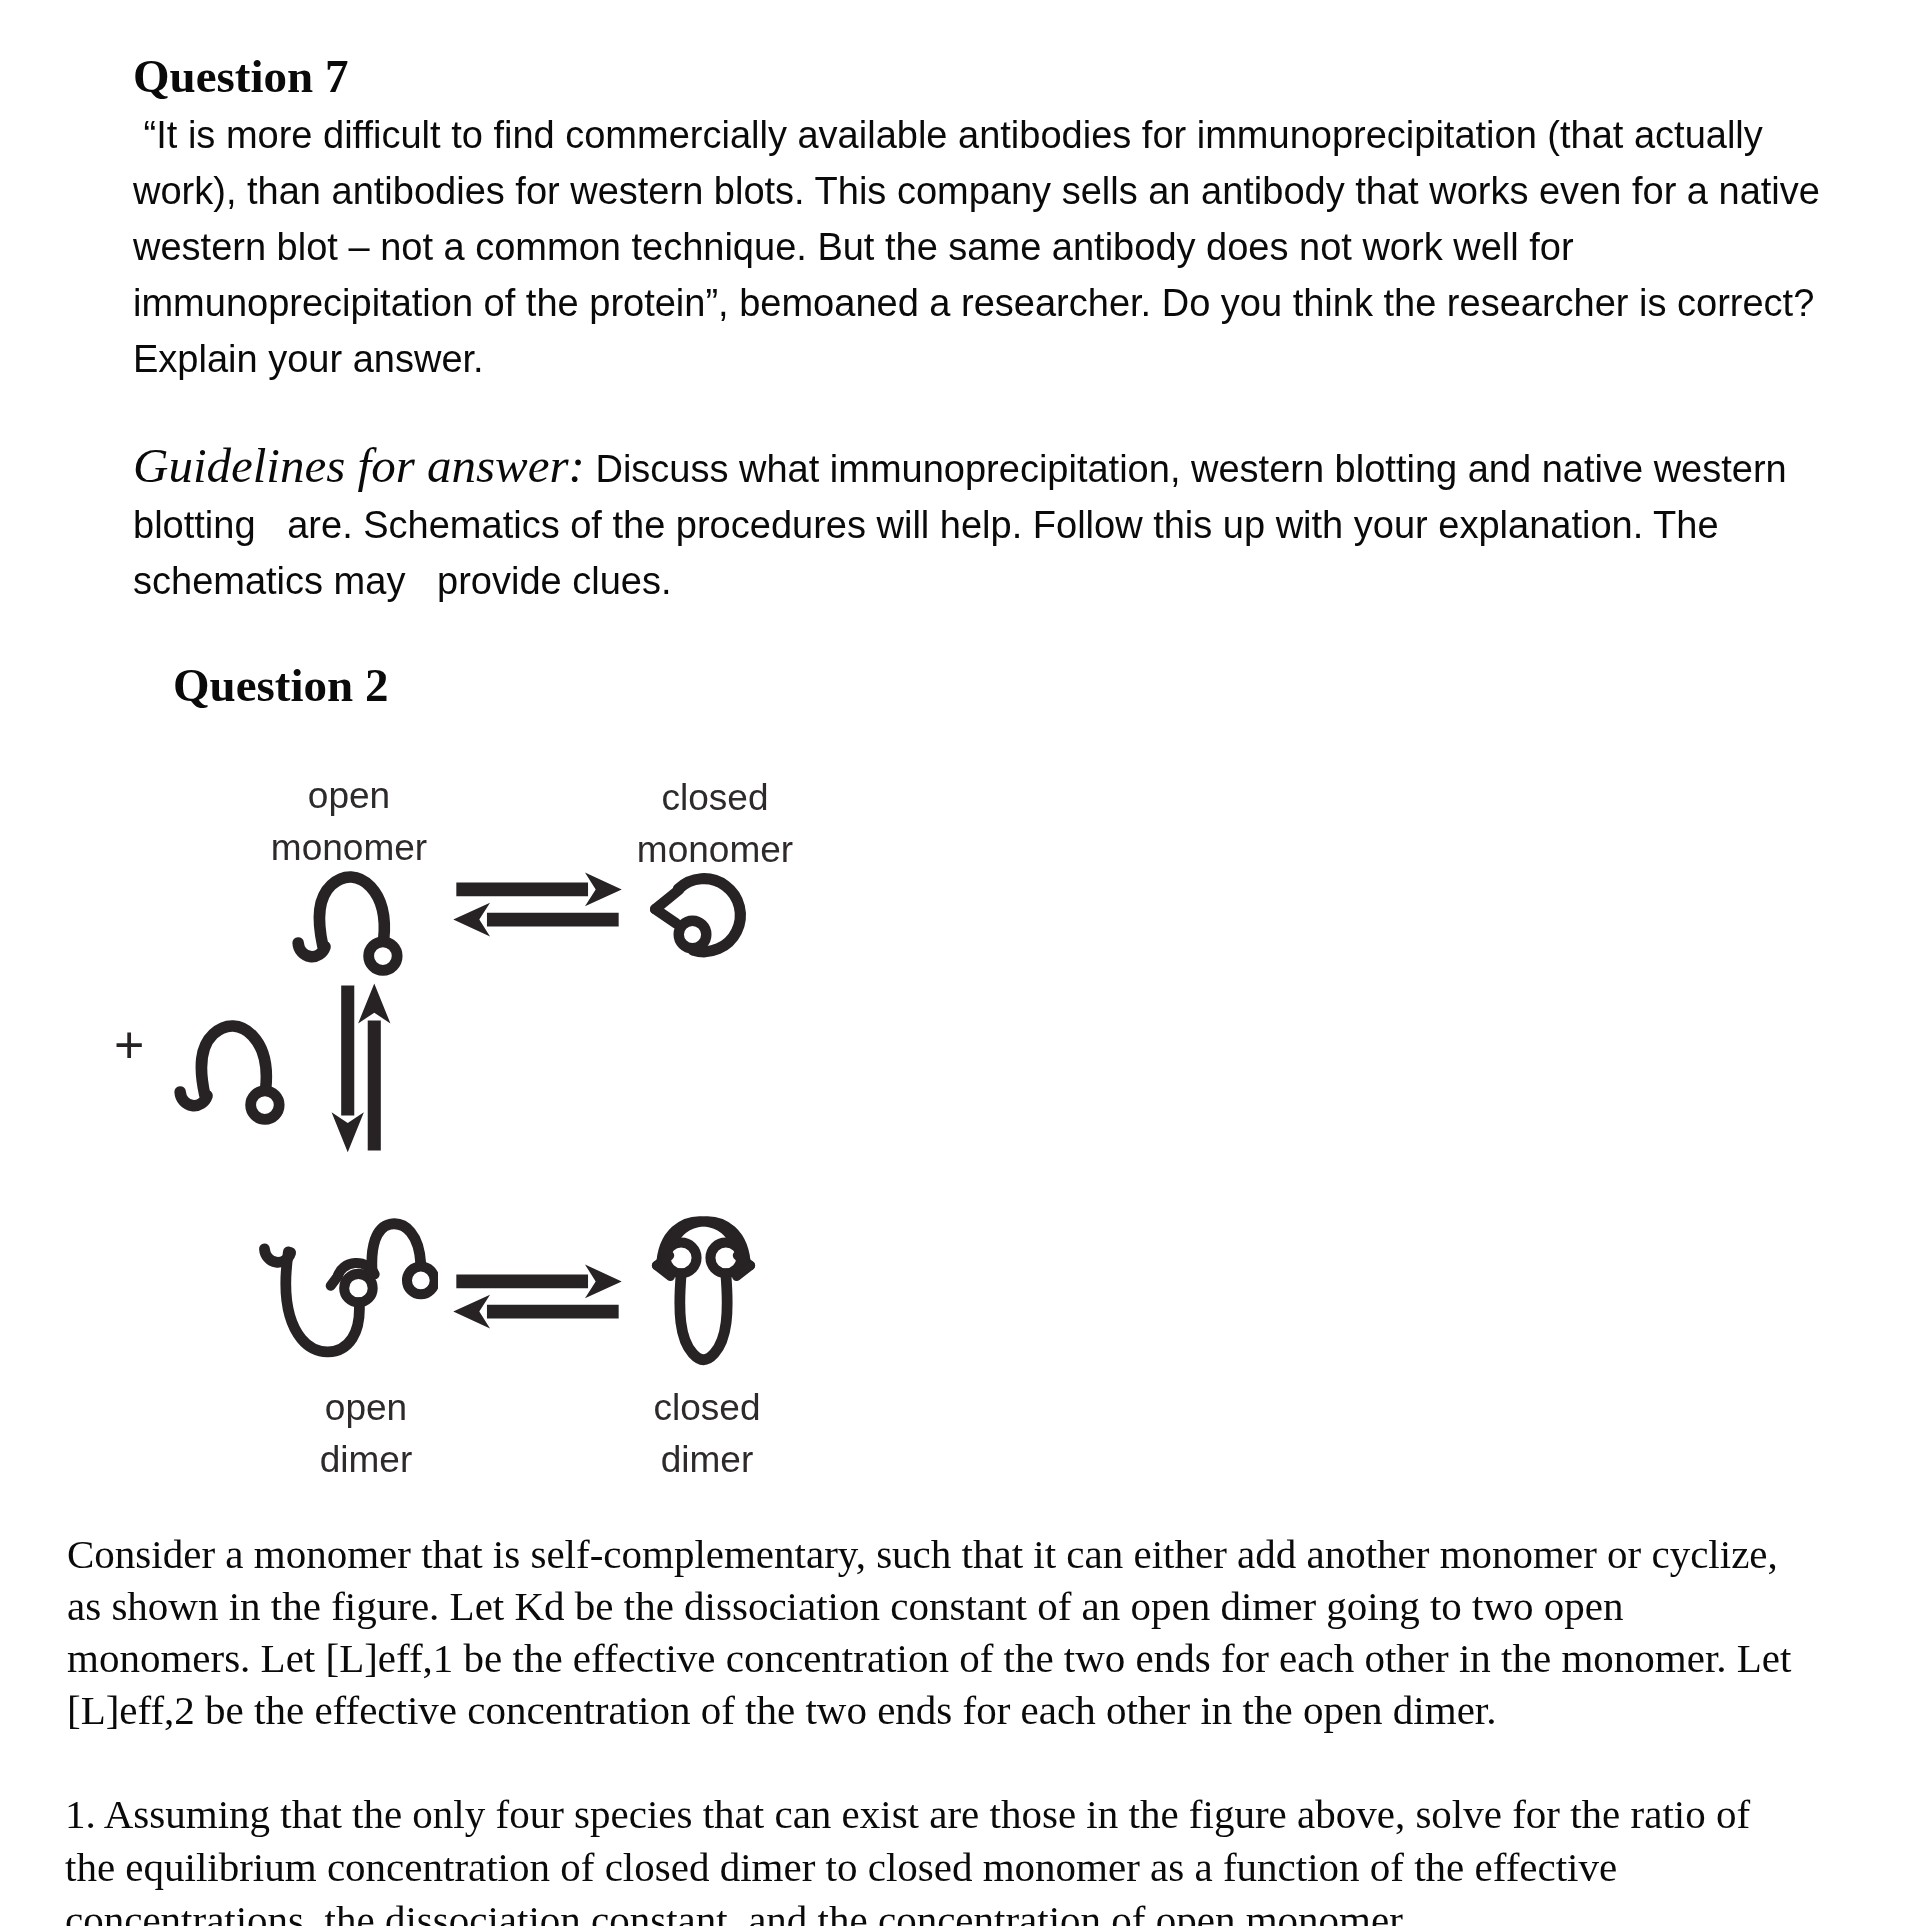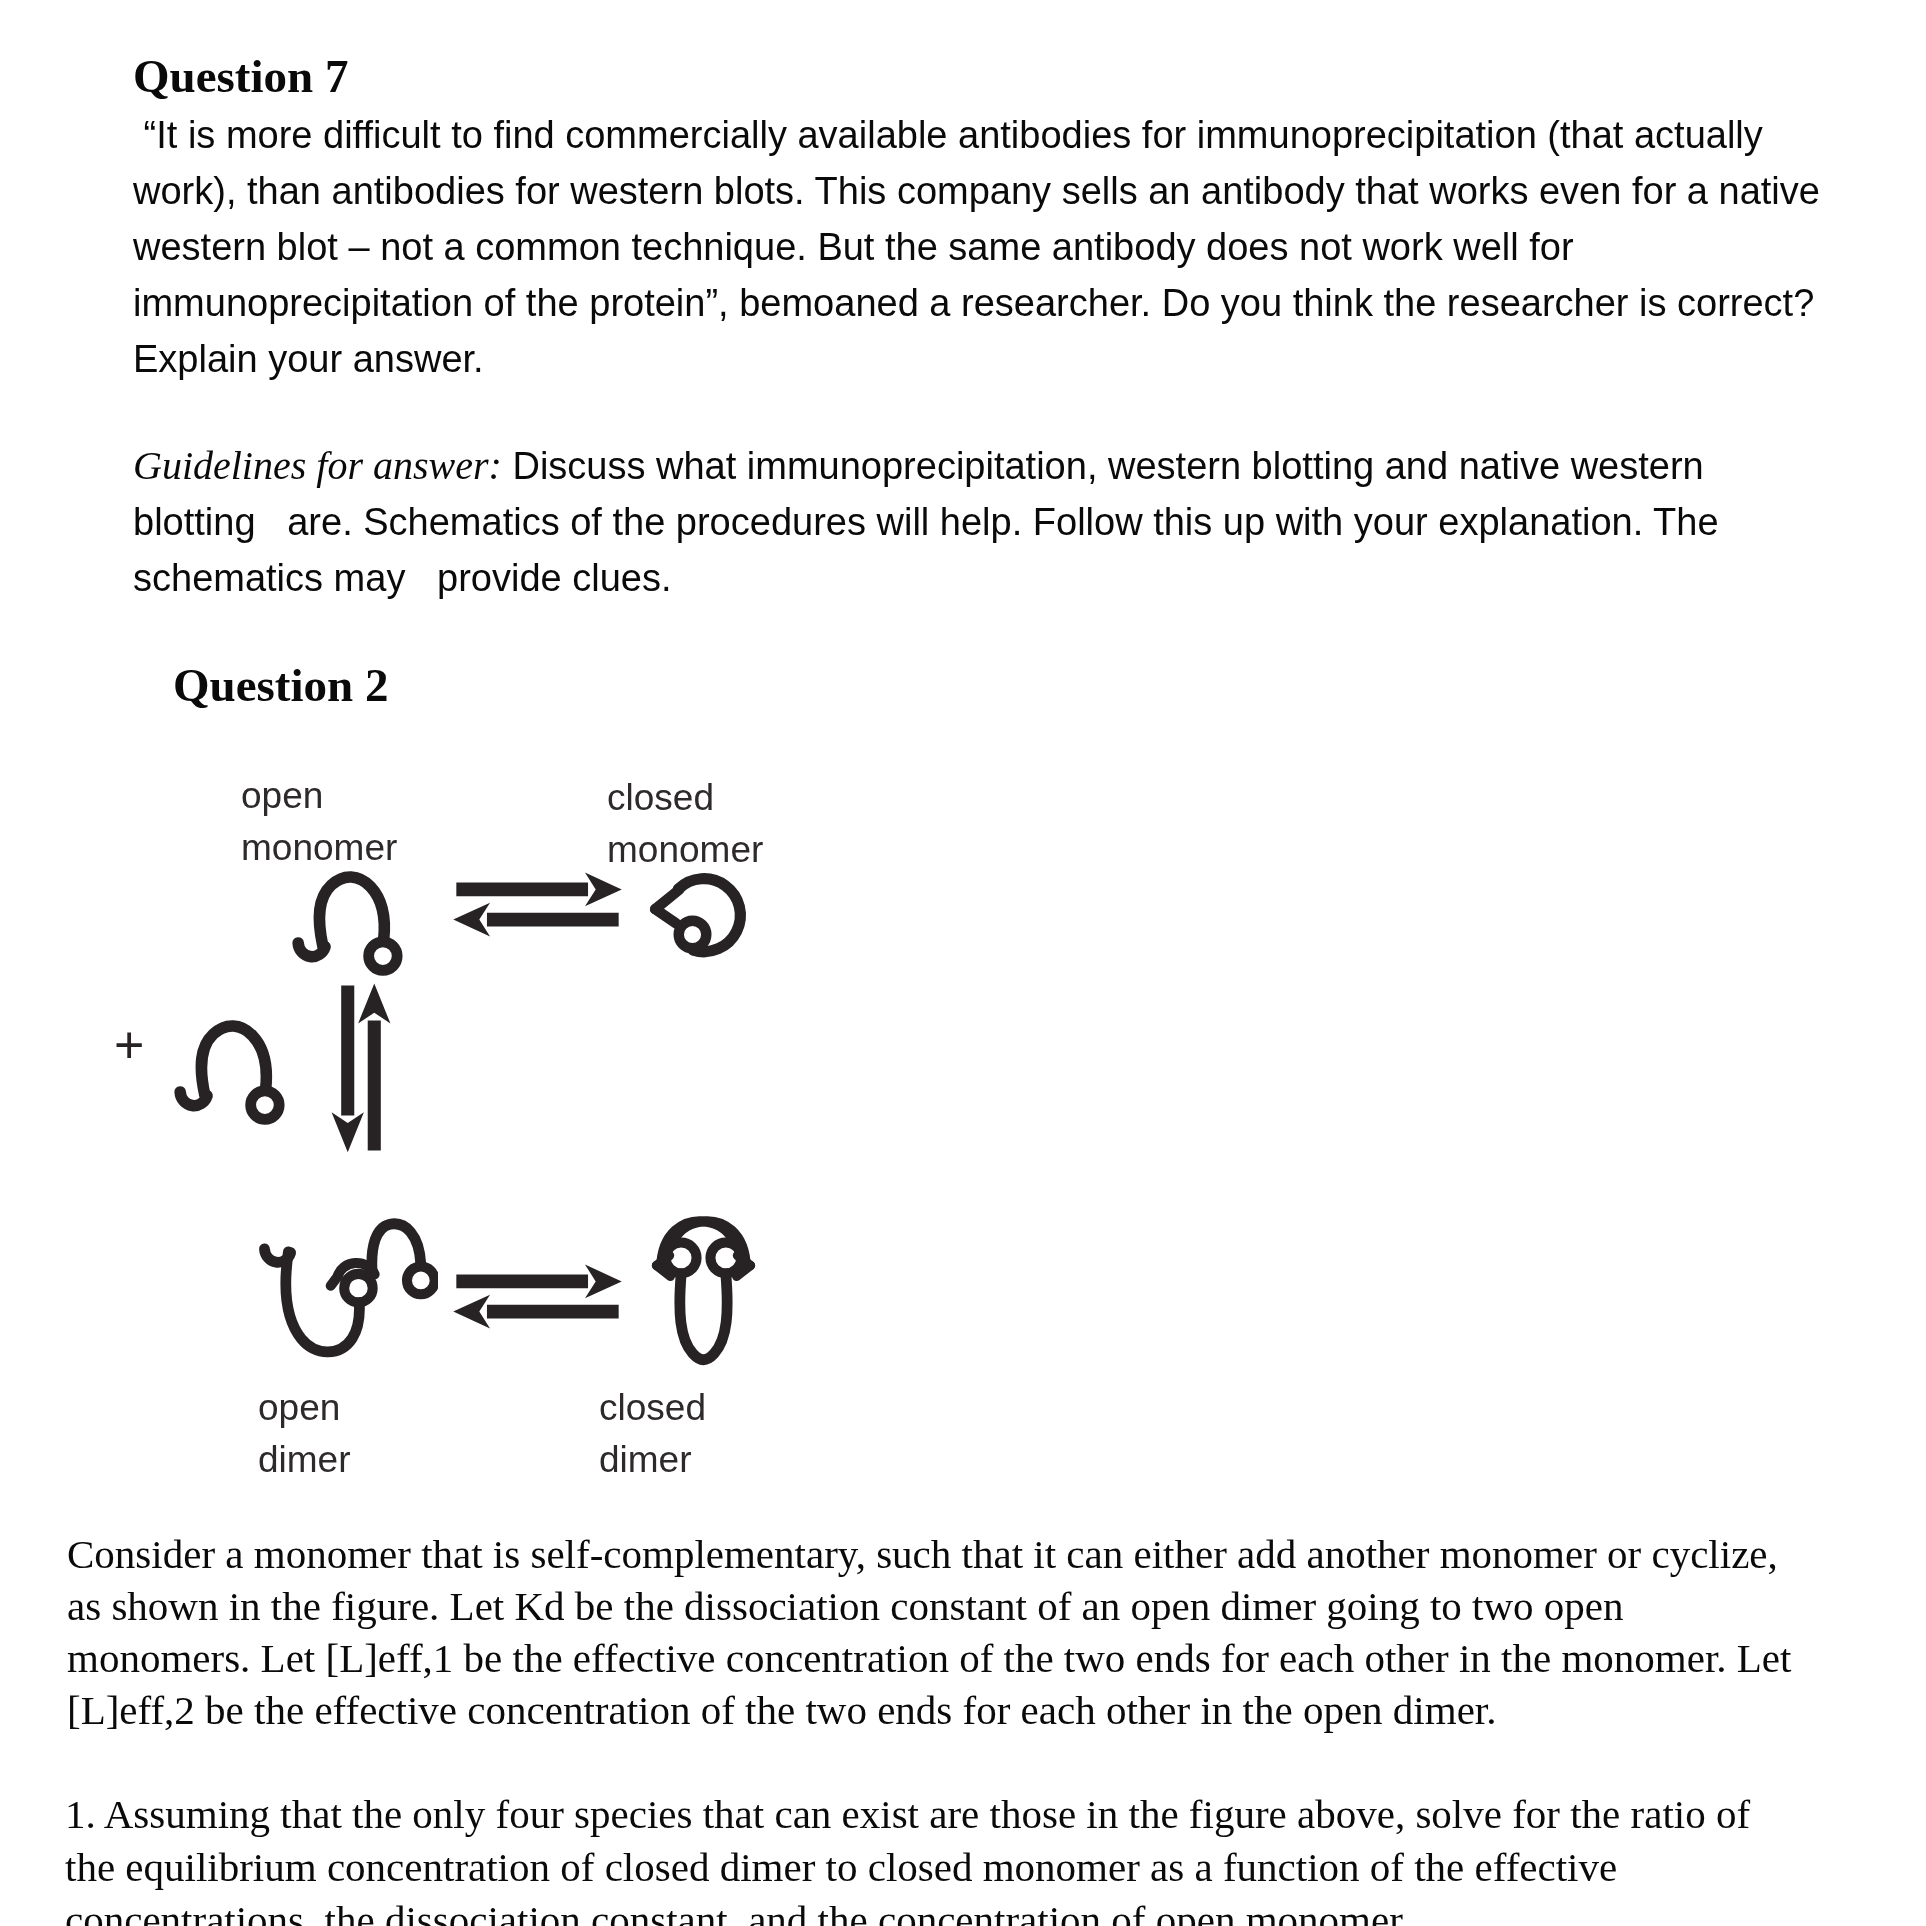--- a/index.html
+++ b/index.html
@@ -25,25 +25,26 @@
     font-size:47px;
     line-height:54px;
     color:var(--text);
   }
   .bodysans{font-size:38px;line-height:56px;color:var(--text);}
   .bodyserif{font-family:"Liberation Serif",serif;font-size:41px;color:var(--text);}
   .ln{white-space:pre;}
   .guid-label{
     font-family:"Liberation Serif",serif;
     font-style:italic;
-    font-size:40px;
+    font-size:49px;
   }
   .fig-label{
     font-size:37px;
     line-height:52px;
+    text-align:center;
     color:var(--label);
     width:216px;
   }
   .plus{
     font-size:52px;
     line-height:52px;
     color:var(--icon);
   }
   svg{display:block;}
   .stroke{

